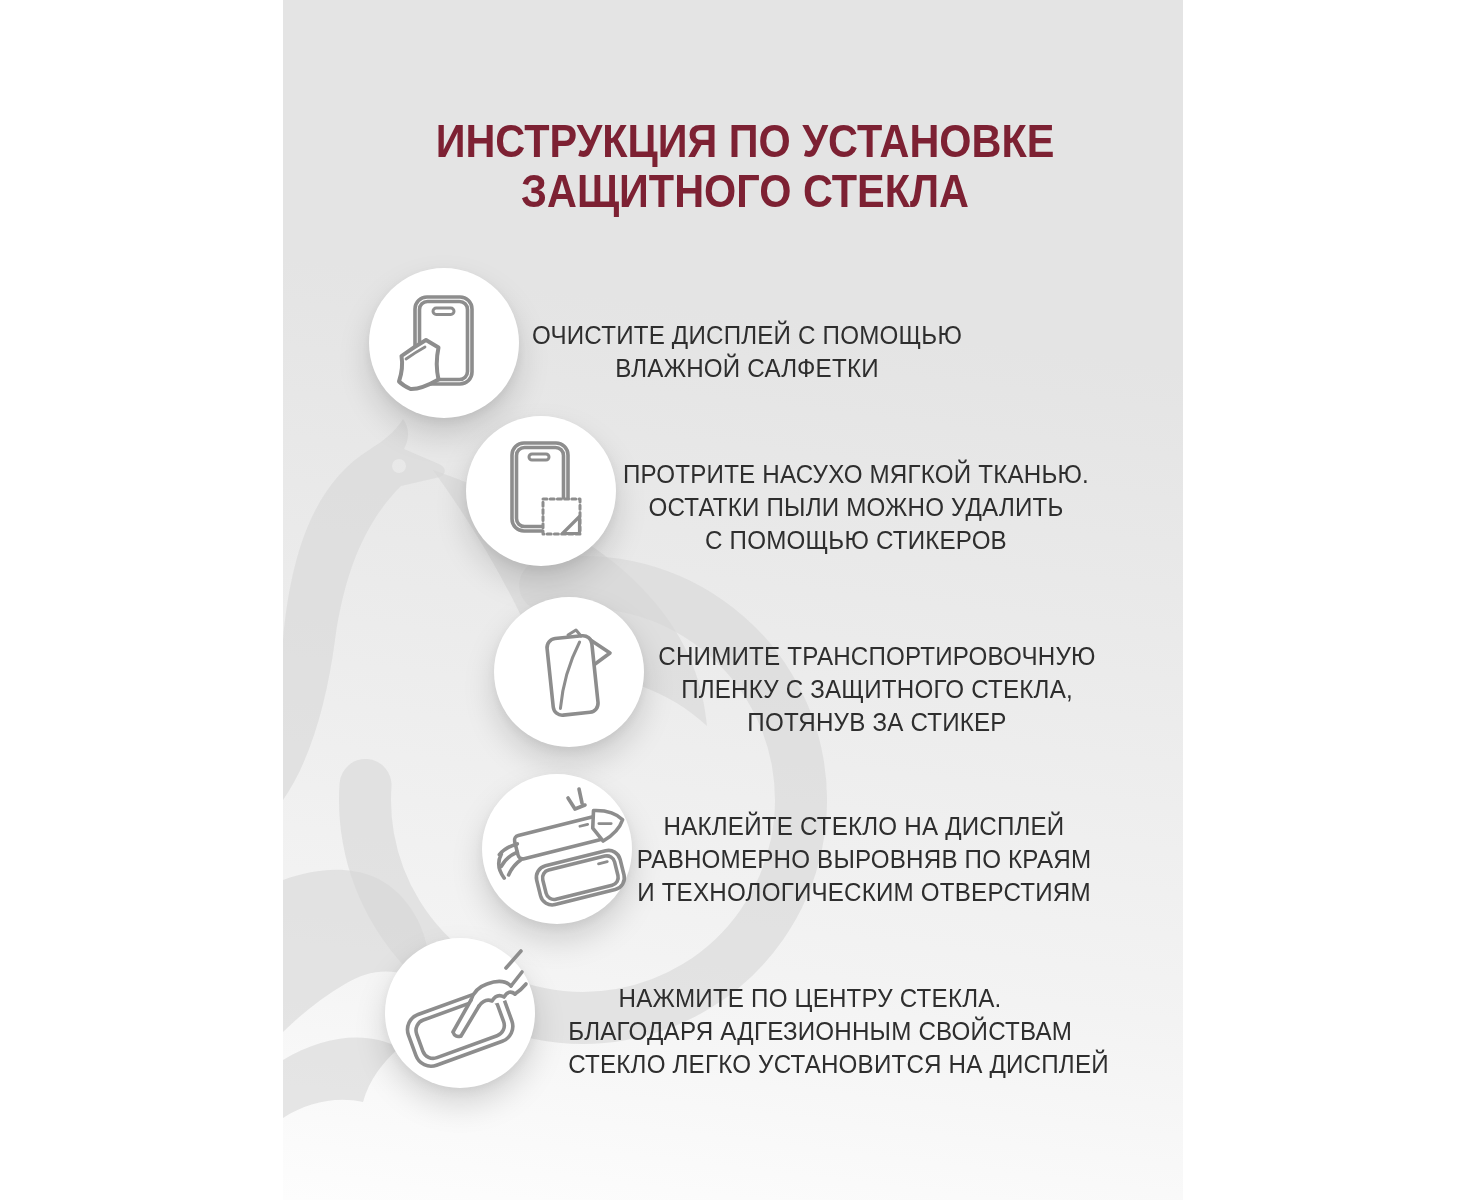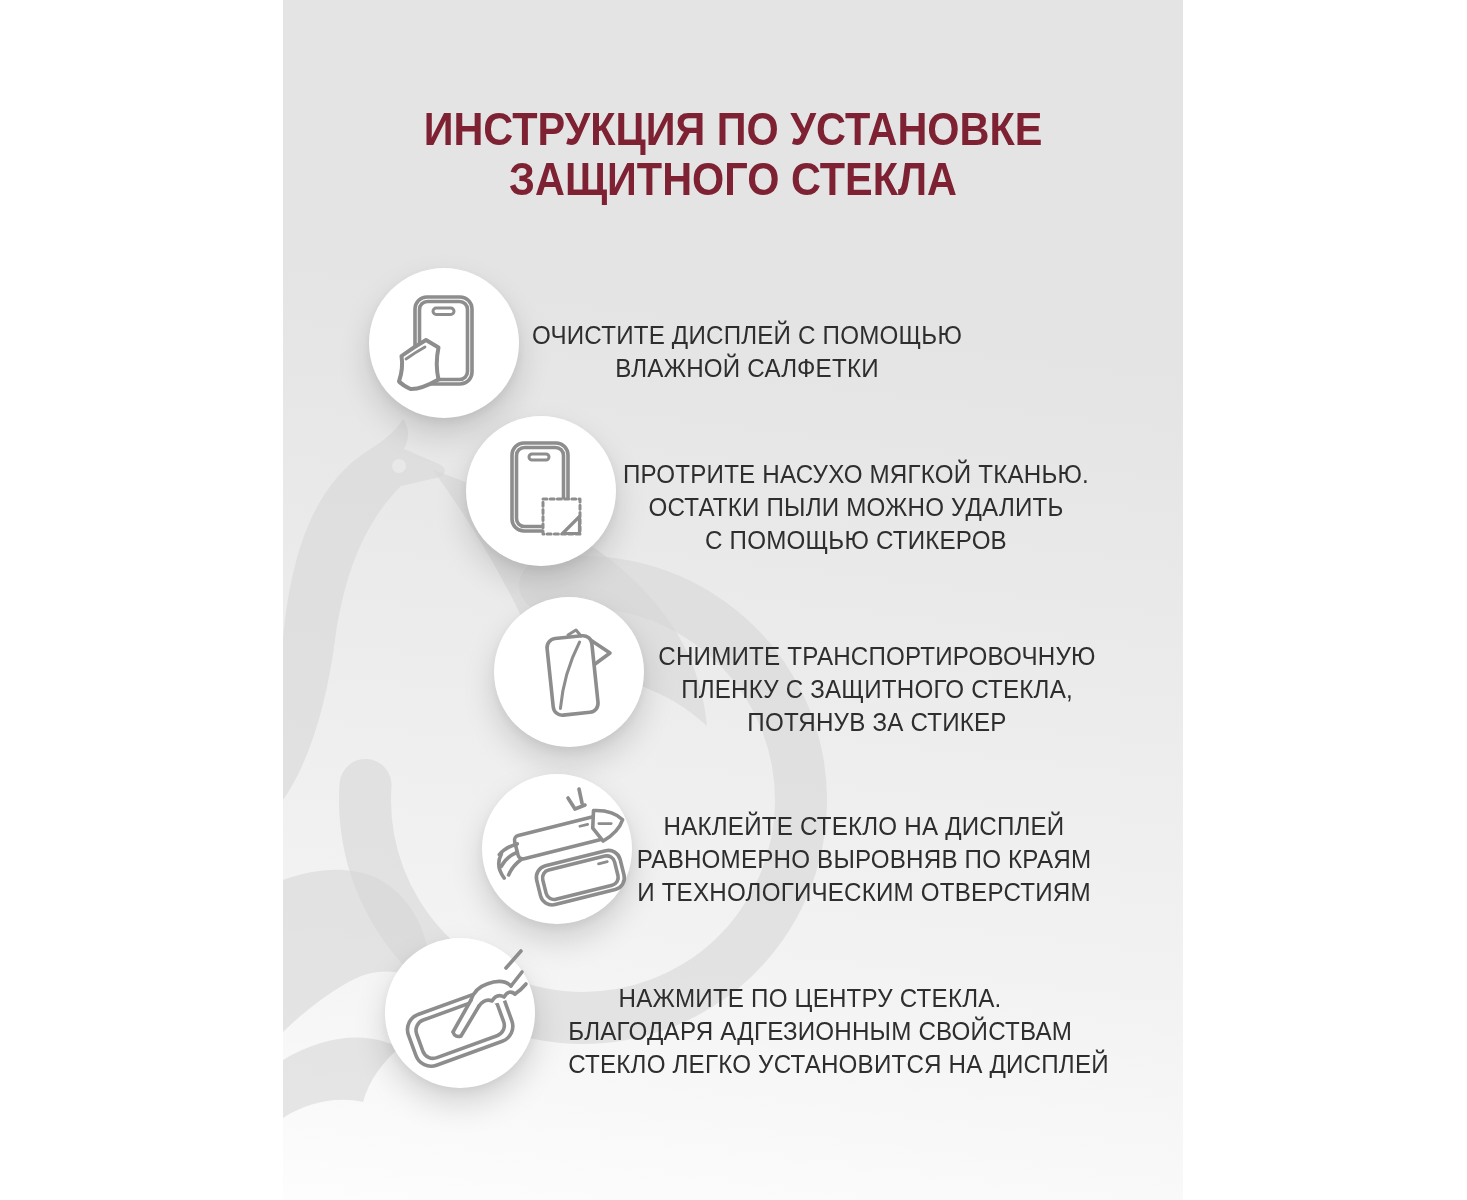--- a/index.html
+++ b/index.html
@@ -6,21 +6,21 @@
   body{width:1467px;height:1200px;position:relative;font-family:"Liberation Sans",sans-serif;overflow:hidden;}
   .stage{position:absolute;inset:0;width:1467px;height:1200px;background:#ffffff;}
   .panel{
     position:absolute;left:283px;top:0;width:900px;height:1200px;overflow:hidden;
     background:linear-gradient(187deg,var(--panel-top) 0%,var(--panel-top) 28%,var(--panel-mid) 52%,#f3f3f3 78%,var(--panel-bottom) 100%);
   }
   .watermark{position:absolute;left:0;top:0;width:900px;height:1200px;}
   .watermark .wm{fill:var(--watermark);opacity:.6;}
   .watermark .wm-stroke{fill:none;stroke:var(--watermark);opacity:.6;}
   .title{
-    position:absolute;left:283px;top:104px;width:900px;margin:0;
+    position:absolute;left:283px;top:104px;width:900px;margin:12px;
     text-align:center;color:var(--accent-title);
     font-size:46px;line-height:50px;font-weight:bold;
   }
   .title-line{transform:scaleX(.9);transform-origin:50% 50%;white-space:nowrap;}
   .circle{
     position:absolute;width:150px;height:150px;border-radius:50%;background:#ffffff;
     box-shadow:0 16px 32px rgba(0,0,0,.15),0 4px 10px rgba(0,0,0,.05);
   }
   .circle svg{position:absolute;left:0;top:0;width:100%;height:100%;}
   .icon-art{fill:none;stroke:var(--icon-stroke);stroke-width:3.6;stroke-linecap:round;stroke-linejoin:round;}

